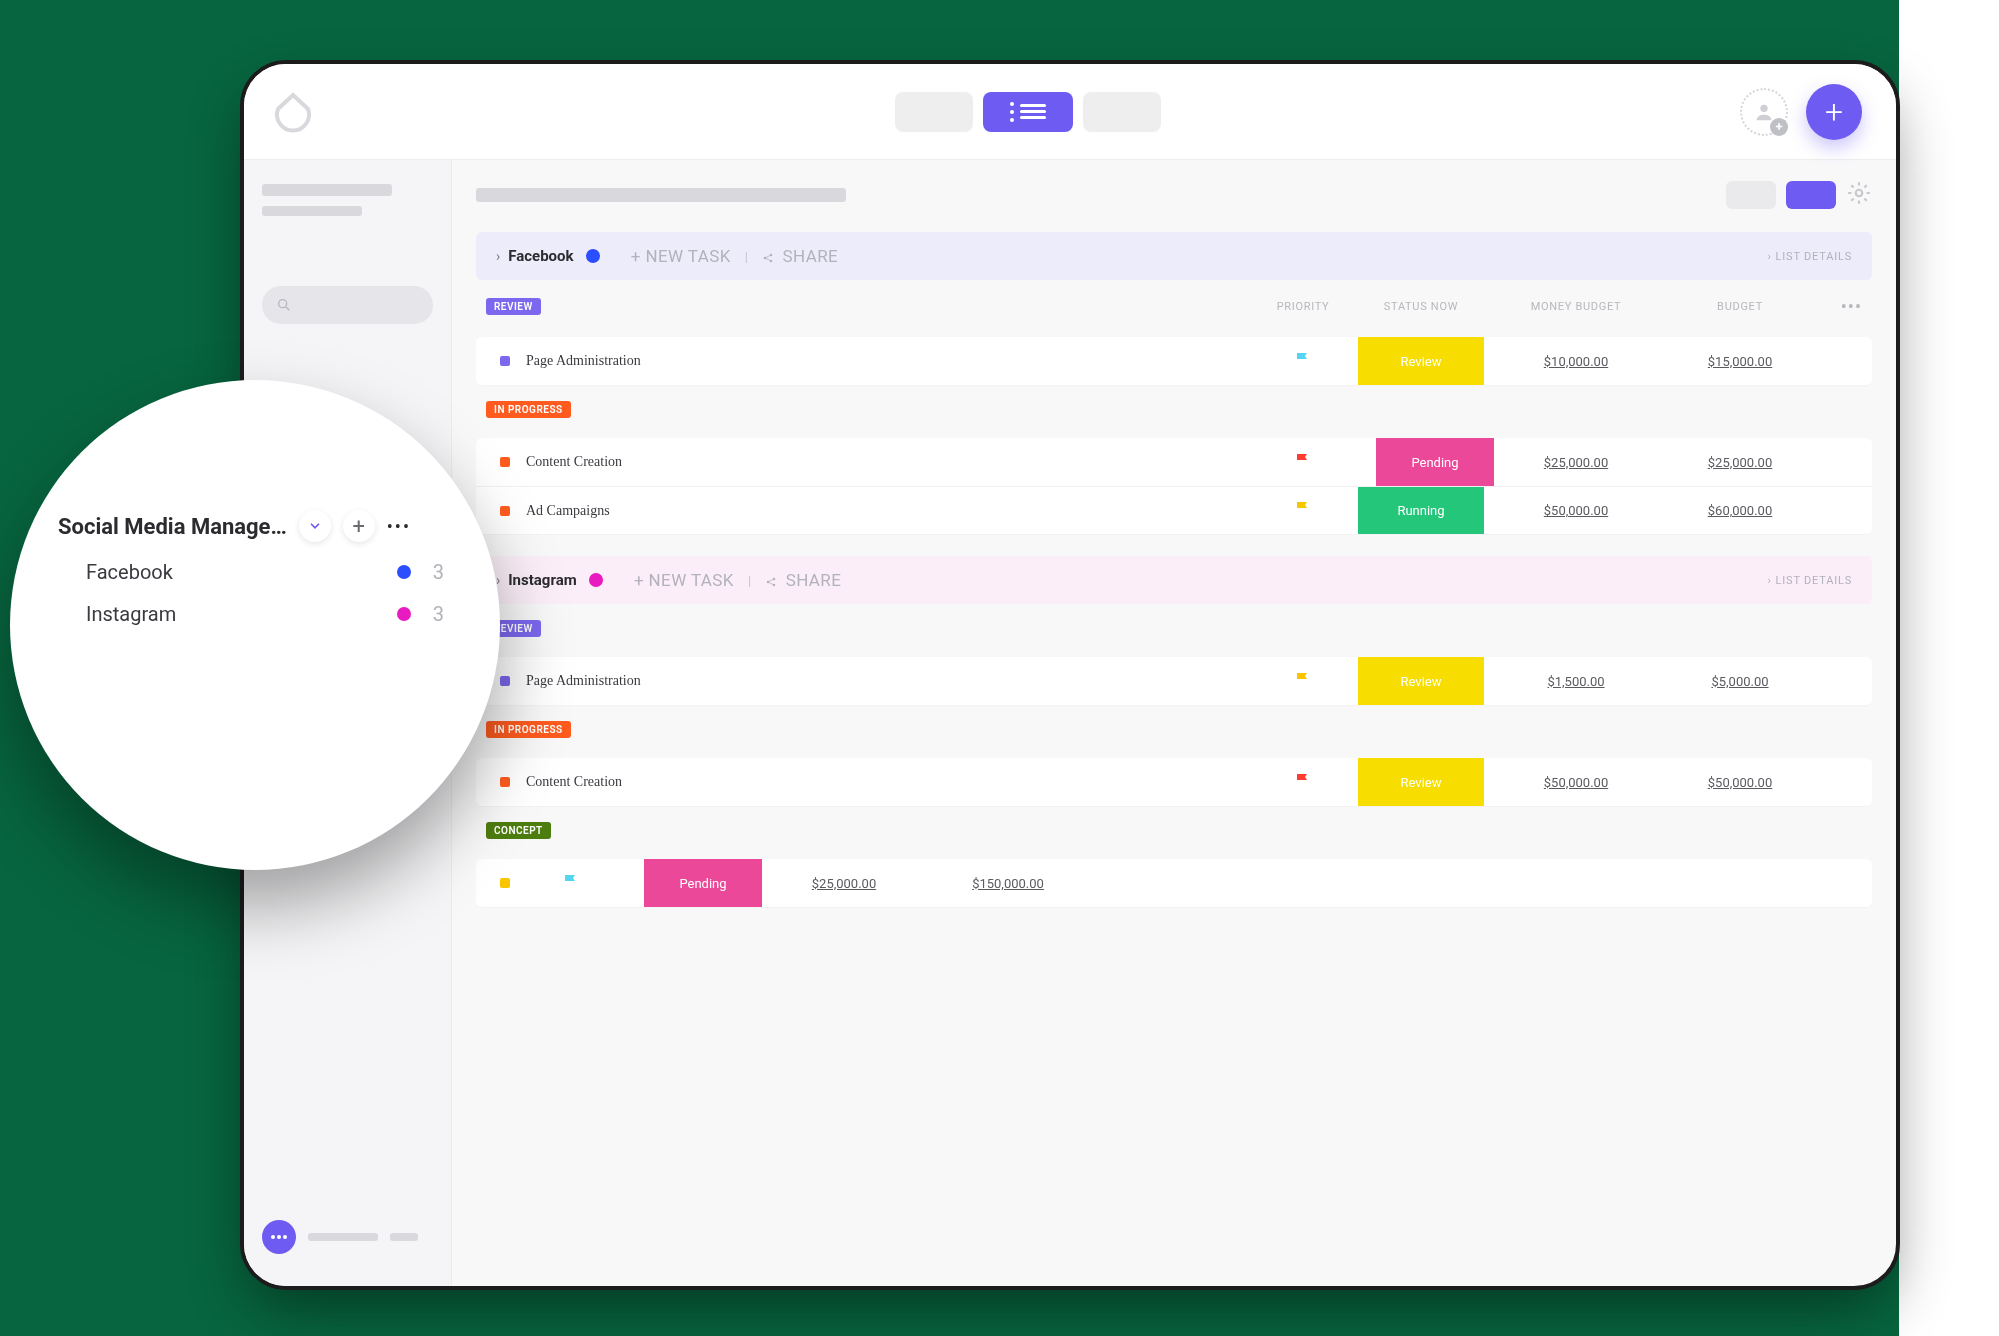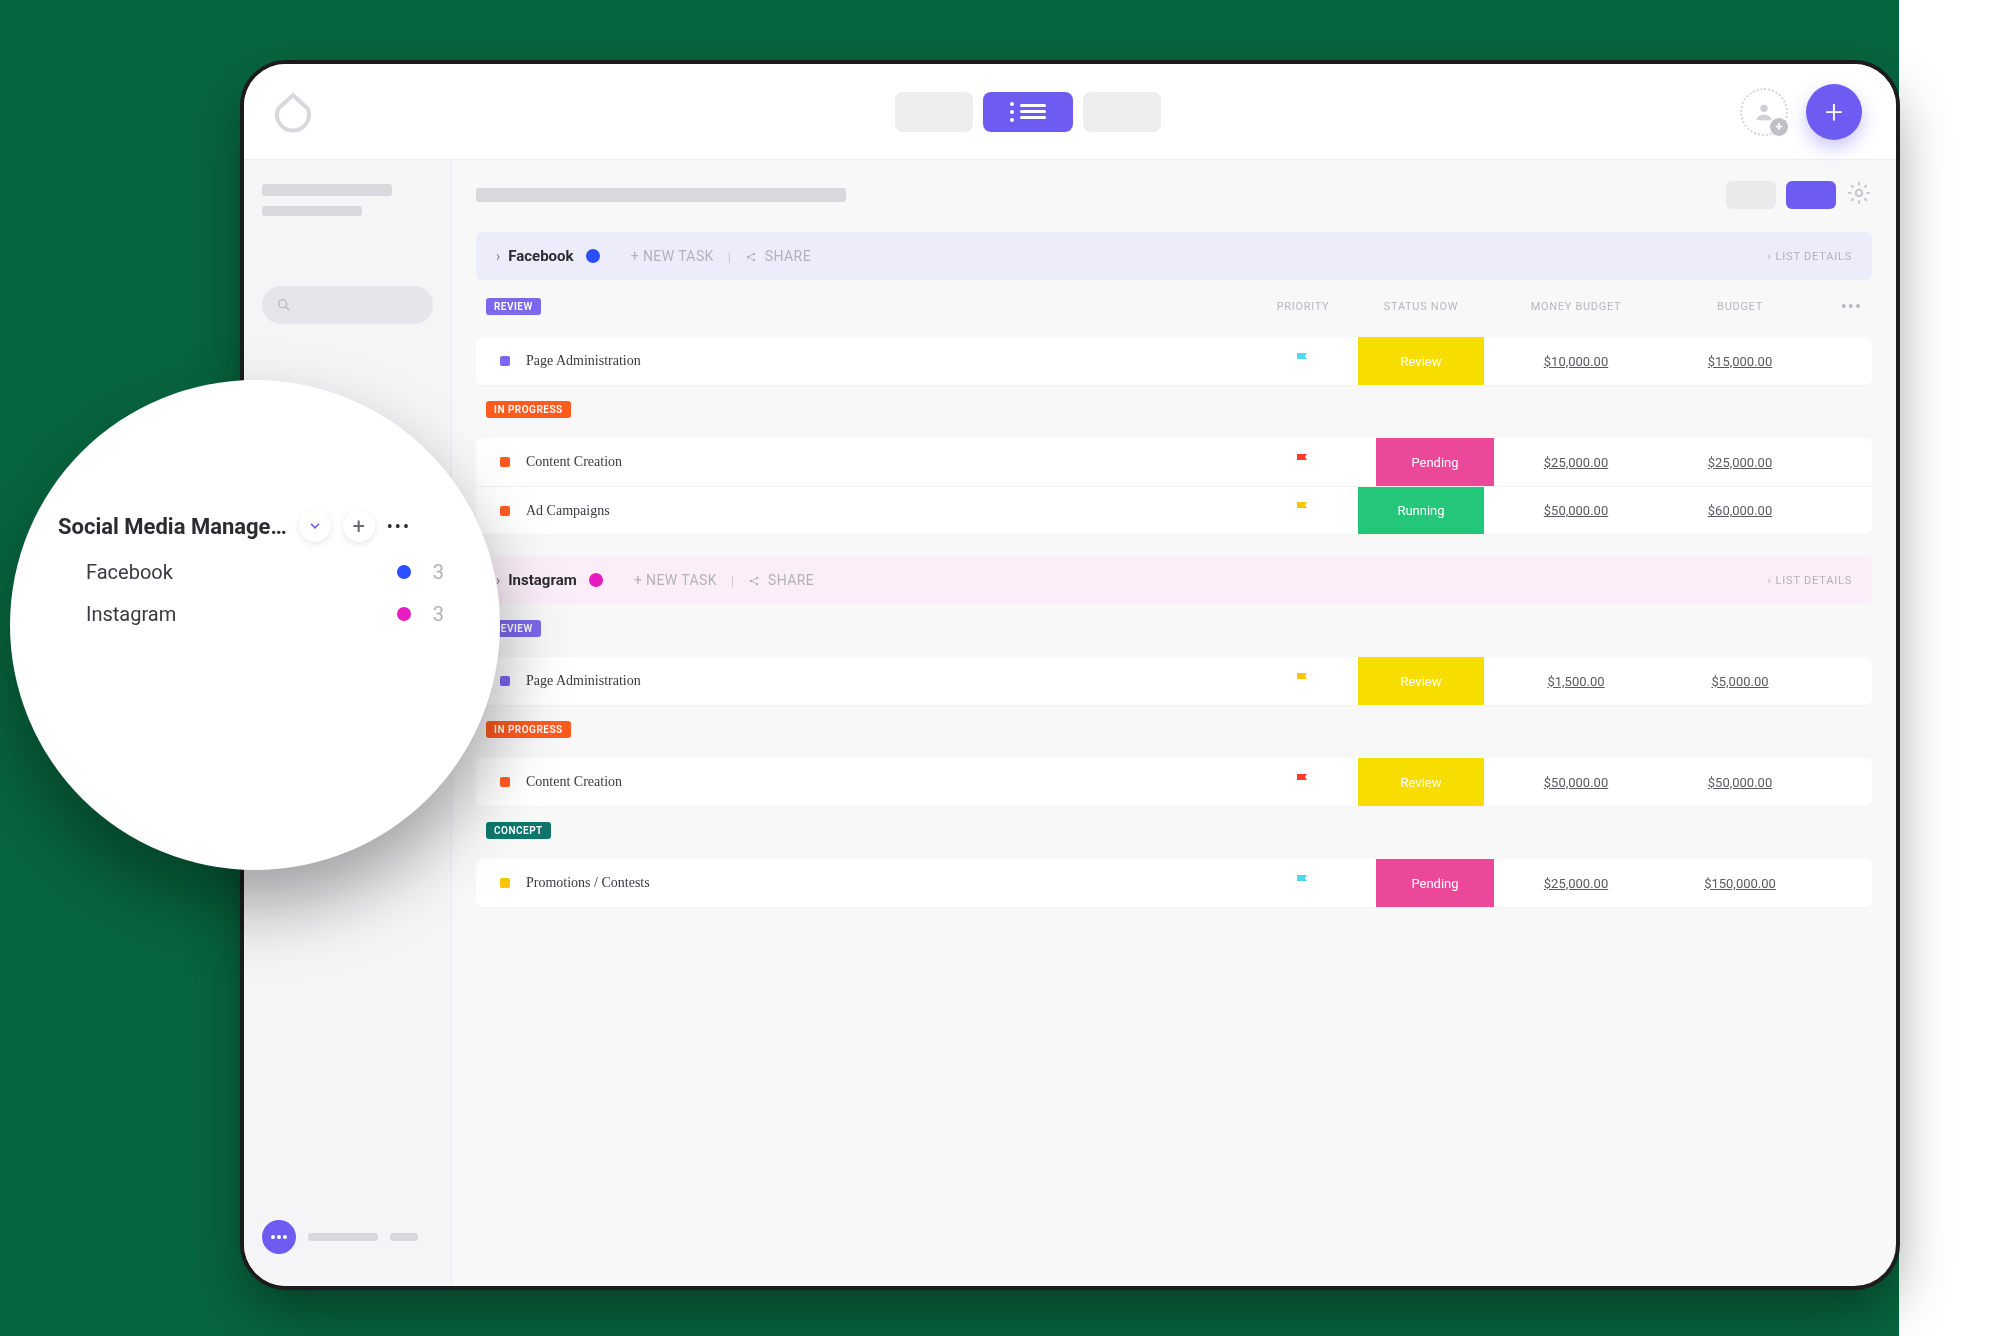--- a/index.html
+++ b/index.html
@@ -149,41 +149,41 @@
     font-size:13px;
   }
   .gh-fb { background:#edecfb; }
   .gh-ig { background:#fbeef8; margin-top:22px;}
   .caret { color:#7b7b84; margin-right:8px; font-size:14px;}
   .gh-name { font-weight:700; color:#2c2c30; margin-right:12px; font-size:15px;}
   .dot { width:14px; height:14px; border-radius:50%; display:inline-block;}
   .dot.blue { background:#2b4eff;}
   .dot.pink { background:#e81bc0;}
   .gh-sep { color:#c7c7cd; margin:0 14px;}
-  .gh-link { color:#b2b2ba; font-size:14px; letter-spacing:.4px;}
+  .gh-link { color:#b2b2ba; font-size:17px; letter-spacing:.4px;}
   .gh-link .ic { margin-right:4px; position:relative; top:1px;}
   .gh-spacer { flex:1;}
   .gh-details { color:#b2b2ba; font-size:11px; letter-spacing:.8px;}
   .gh-details .ic { margin-right:4px;}
 
   
   .cols {
     display:flex; align-items:center;
     padding: 16px 10px 6px 10px;
     font-size:11px; letter-spacing:.7px;
     color:#b7b7bd;
   }
   .tag {
     font-size:10px; letter-spacing:.5px;
     color:#fff; padding:3px 8px; border-radius:3px;
     font-weight:600;
   }
   .tag.review { background:#7b68ee;}
   .tag.inprogress { background:#ff5b1f;}
-  .tag.concept { background:#0f766e; }
+  .tag.concept { background:#4d7c0f; }
   .cols .grow { flex:1;}
   .col-h { text-align:center;}
   .w-prio { width:90px;}
   .w-status { width:146px;}
   .w-money { width:164px;}
   .w-budget { width:164px;}
   .w-more { width:40px; text-align:right; font-size:18px; color:#b7b7bd; letter-spacing:1px;}
 
   
   .task-row {
@@ -493,21 +493,20 @@
             <span class="grow"></span>
             <span class="w-prio"></span>
             <span class="w-status"></span>
             <span class="w-money"></span>
             <span class="w-budget"></span>
             <span class="w-more"></span>
           </div>
           <div class="block">
             <div class="task-row">
         <span class="bullet b-yellow"></span>
-        <span class="task-name">Promotions / Contests</span>
         <span class="cell w-prio"><span class="flag cyan">
   <svg width="14" height="16" viewBox="0 0 14 16">
                     <path d="M1 0v16M1 1h10l-2 3 2 3H1"></path>
                   </svg>
 </span></span>
         <span class="status-cell">
                 <span class="status-pill sp-pending">Pending</span>
               </span>
         <span class="cell w-money money">$25,000.00</span>
         <span class="cell w-budget money">$150,000.00</span>

